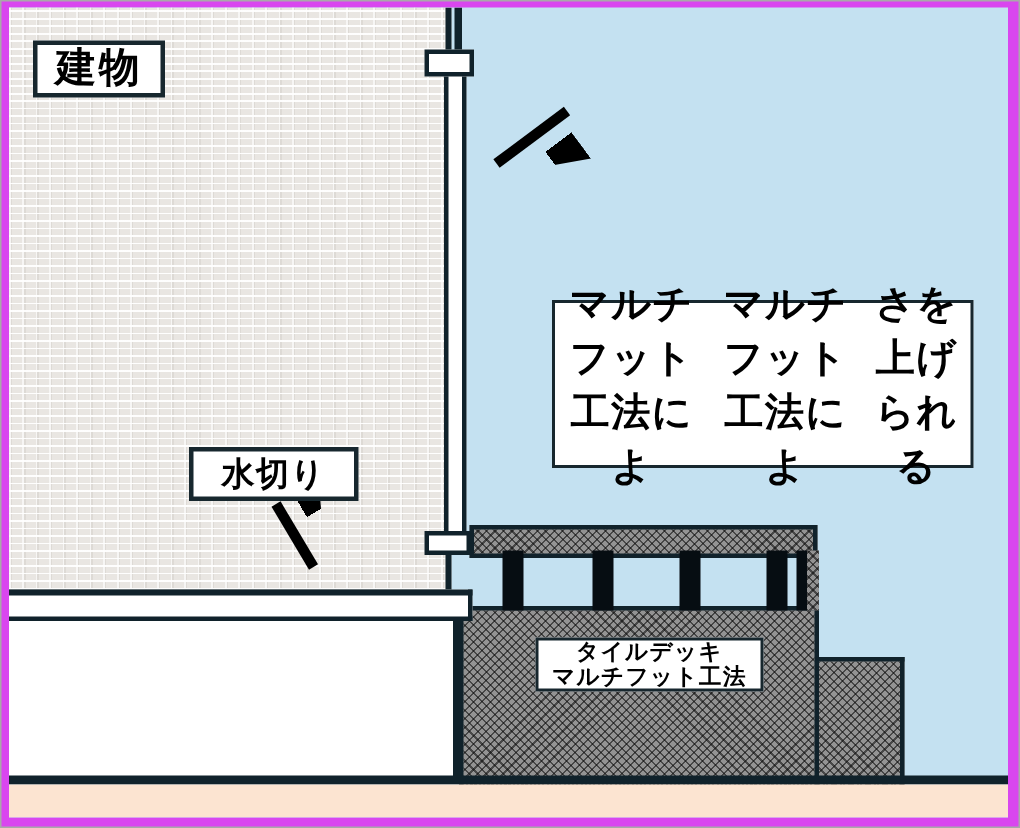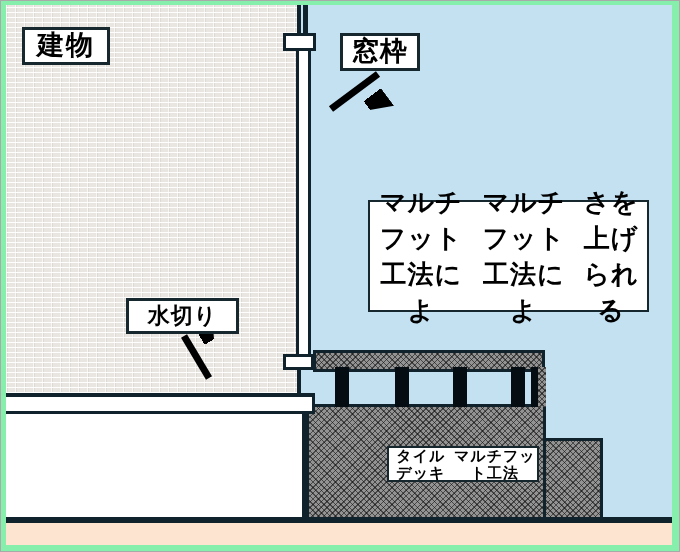--- a/index.html
+++ b/index.html
@@ -1,19 +1,19 @@
 <!DOCTYPE html>
 <html><head>
 <meta charset="utf-8">
 <style>
   html,body{margin:0;padding:0;}
   .stage{
     position:relative;
     width:680px;height:552px;
-    background:#86efac;
+    background:#d946ef;
     box-shadow:inset 0 0 0 1px #a9a9a9;
     font-family:"Liberation Sans","DejaVu Sans",sans-serif;
     overflow:hidden;
   }
   .inner{
     position:absolute;left:6px;top:5px;width:666px;height:540px;
     background:#c4e1f1;
     overflow:hidden;
   }
   .abs{position:absolute;}
@@ -105,23 +105,23 @@
   }
   .lb-building{left:16px;top:22px;width:88px;height:38px;font-size:27px;letter-spacing:2px;}
   .lb-window{left:334px;top:28px;width:80px;height:38px;font-size:27px;letter-spacing:1px;}
   .lb-mizukiri{left:120px;top:293px;width:113px;height:36px;font-size:22px;letter-spacing:1px;}
   .lb-callout{
     left:362px;top:195px;width:281px;height:112px;
     border-width:2px;font-size:26px;line-height:36px;
     letter-spacing:1px;
   }
   .lb-deck{
-    left:351px;top:441px;width:152px;height:36px;
+    left:351px;top:420px;width:152px;height:36px;
     border-width:2px;font-size:15px;line-height:17px;
-    flex-direction:row;letter-spacing:1px;margin-left:30px;
+    flex-direction:column;letter-spacing:1px;
   }
 
   .arrow-layer{left:0;top:0;width:666px;height:540px;pointer-events:none;}
 </style>
 </head>
 <body>
 
 <div class="stage">
   <div class="inner">
 
@@ -159,23 +159,20 @@
         </marker>
       </defs>
       <line x1="372" y1="69" x2="325" y2="104" stroke="#000" stroke-width="7" marker-end="url(#ah)"></line>
       <line x1="178" y1="331" x2="203" y2="373" stroke="#000" stroke-width="7" marker-end="url(#ah)"></line>
     </svg>
 
     <div class="abs label-box lb-building">
       <span>建物</span>
     </div>
 
-    <div class="abs label-box lb-window">
-      <span>窓枠</span>
-    </div>
 
     <div class="abs label-box lb-mizukiri">
       <span>水切り</span>
     </div>
 
     <div class="abs label-box lb-callout">
       <div>マルチフット工法によ</div>
       <div>マルチフット工法によ</div>
       <div>さを上げられる</div>
     </div>

